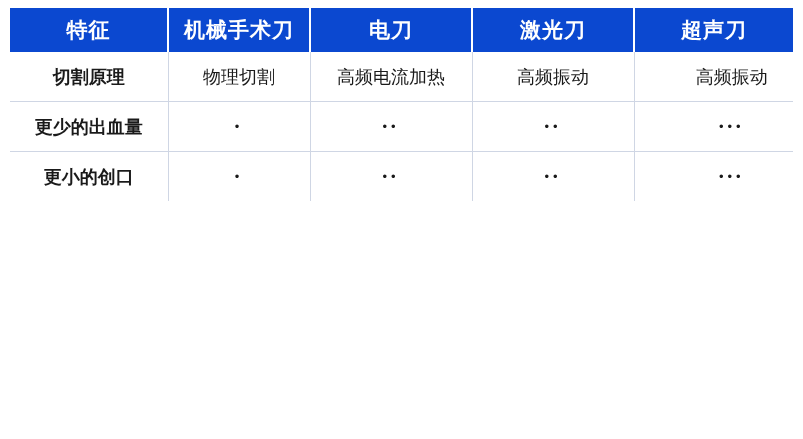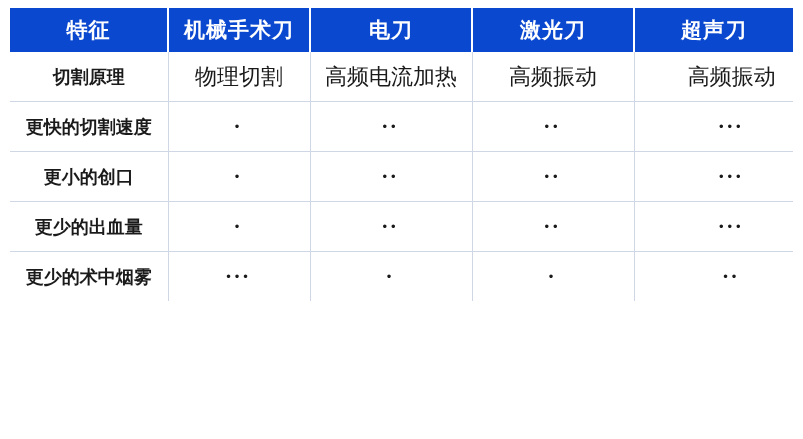--- a/index.html
+++ b/index.html
@@ -39,21 +39,21 @@
     padding: 0 4px;
     border-right: 2px solid #ffffff;
     letter-spacing: 1px;
   }
   thead tr.header-row th:last-child {
     border-right: none;
     text-align: center;
   }
   tbody td {
     height: 49px;
-    font-size: 22px;
+    font-size: 18px;
     border-bottom: 1px solid #cfd6e4;
     border-right: 1px solid #cfd6e4;
     padding: 0 4px;
   }
   tbody td:last-child {
     border-right: none;
     padding-left: 40px;
   }
   tbody tr:last-child td {
     border-bottom: none;
@@ -96,42 +96,28 @@
     </thead>
     <tbody>
       <tr>
         <td class="feature-cell">切割原理</td>
         <td>物理切割</td>
         <td>高频电流加热</td>
         <td>高频振动</td>
         <td>高频振动</td>
       </tr>
       <tr>
-        <td class="feature-cell">更快的切割速度</td>
+        <td class="feature-cell">更少的出血量</td>
         <td class="dots-cell">•</td>
         <td class="dots-cell">••</td>
         <td class="dots-cell">••</td>
         <td class="dots-cell">•••</td>
       </tr>
       <tr>
         <td class="feature-cell">更小的创口</td>
         <td class="dots-cell">•</td>
         <td class="dots-cell">••</td>
         <td class="dots-cell">••</td>
         <td class="dots-cell">•••</td>
       </tr>
-      <tr>
-        <td class="feature-cell">更少的出血量</td>
-        <td class="dots-cell">•</td>
-        <td class="dots-cell">••</td>
-        <td class="dots-cell">••</td>
-        <td class="dots-cell">•••</td>
-      </tr>
-      <tr>
-        <td class="feature-cell">更少的术中烟雾</td>
-        <td class="dots-cell">•••</td>
-        <td class="dots-cell">•</td>
-        <td class="dots-cell">•</td>
-        <td class="dots-cell">••</td>
-      </tr>
     </tbody>
   </table>
 </div>
 
 </body></html>

